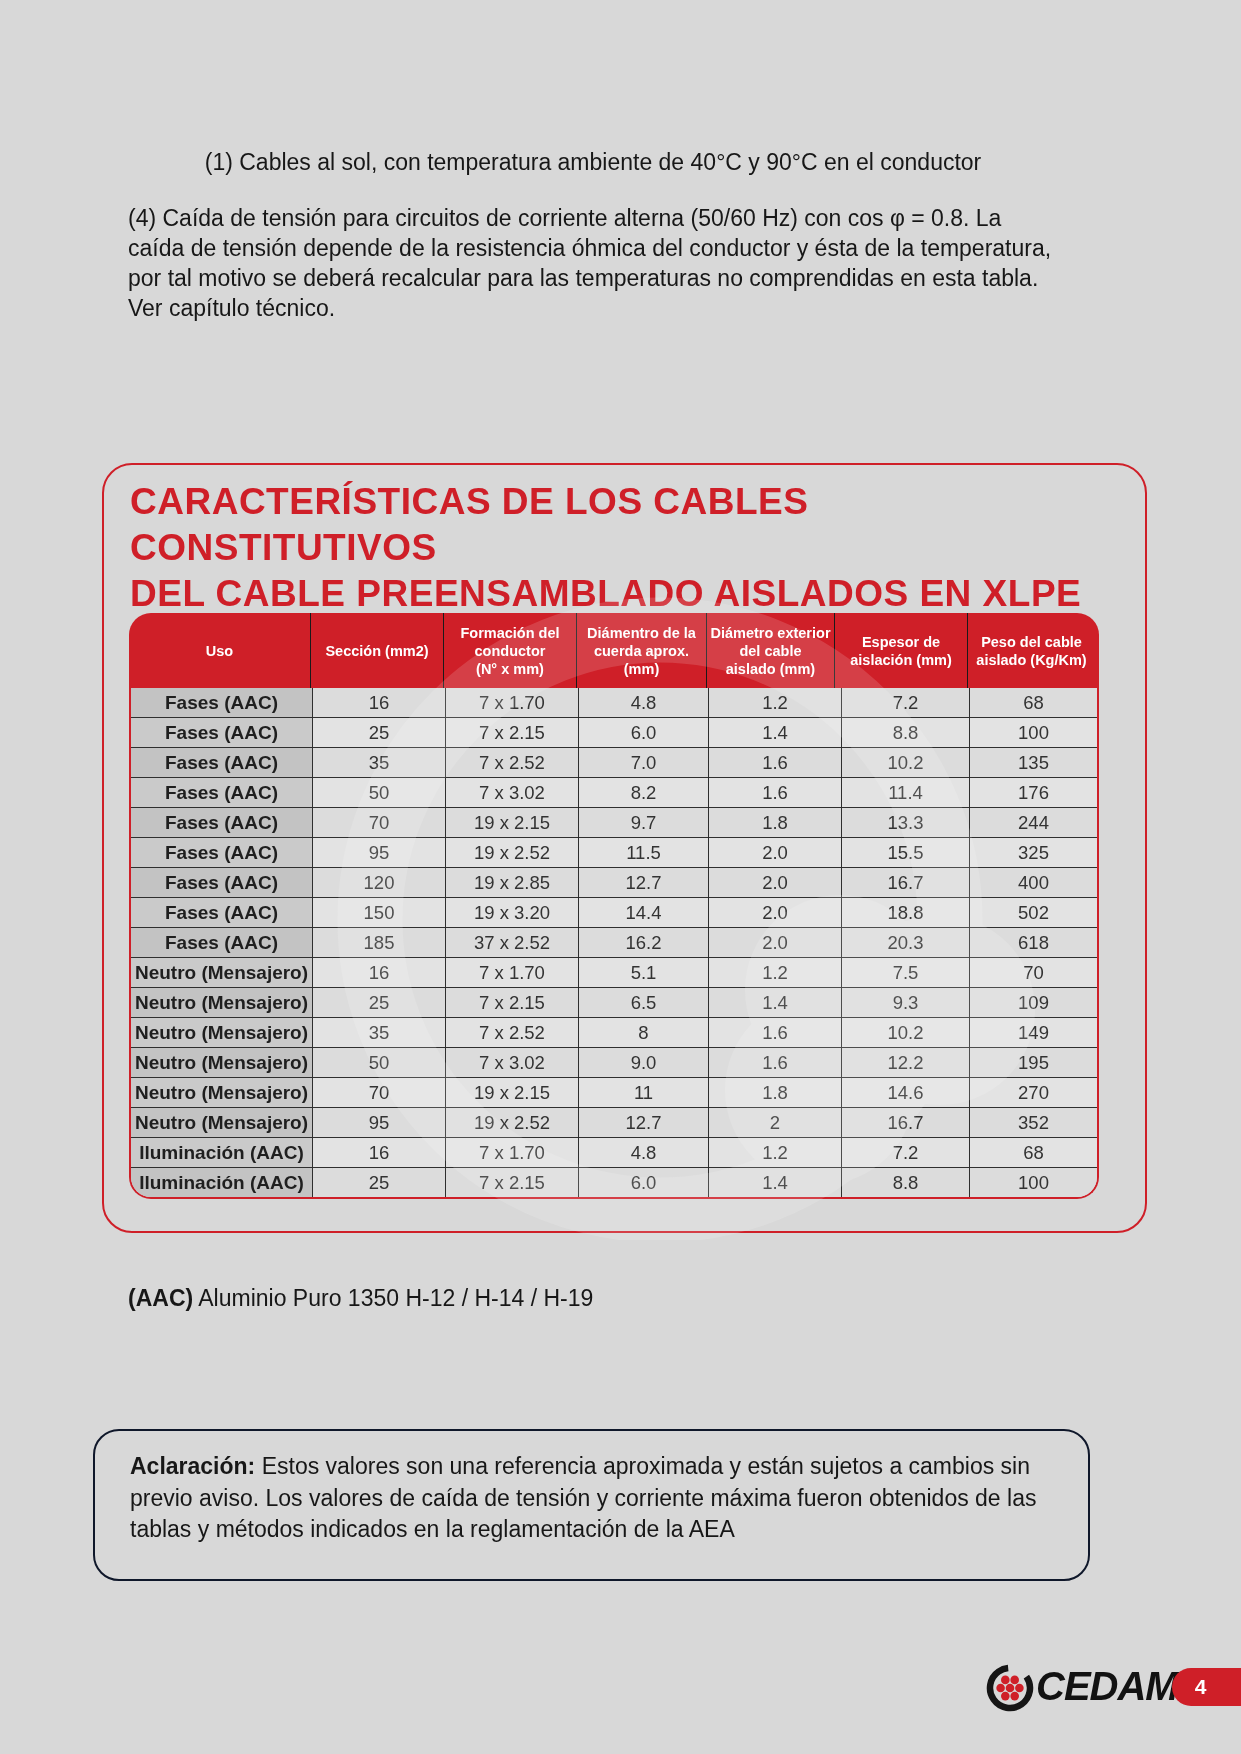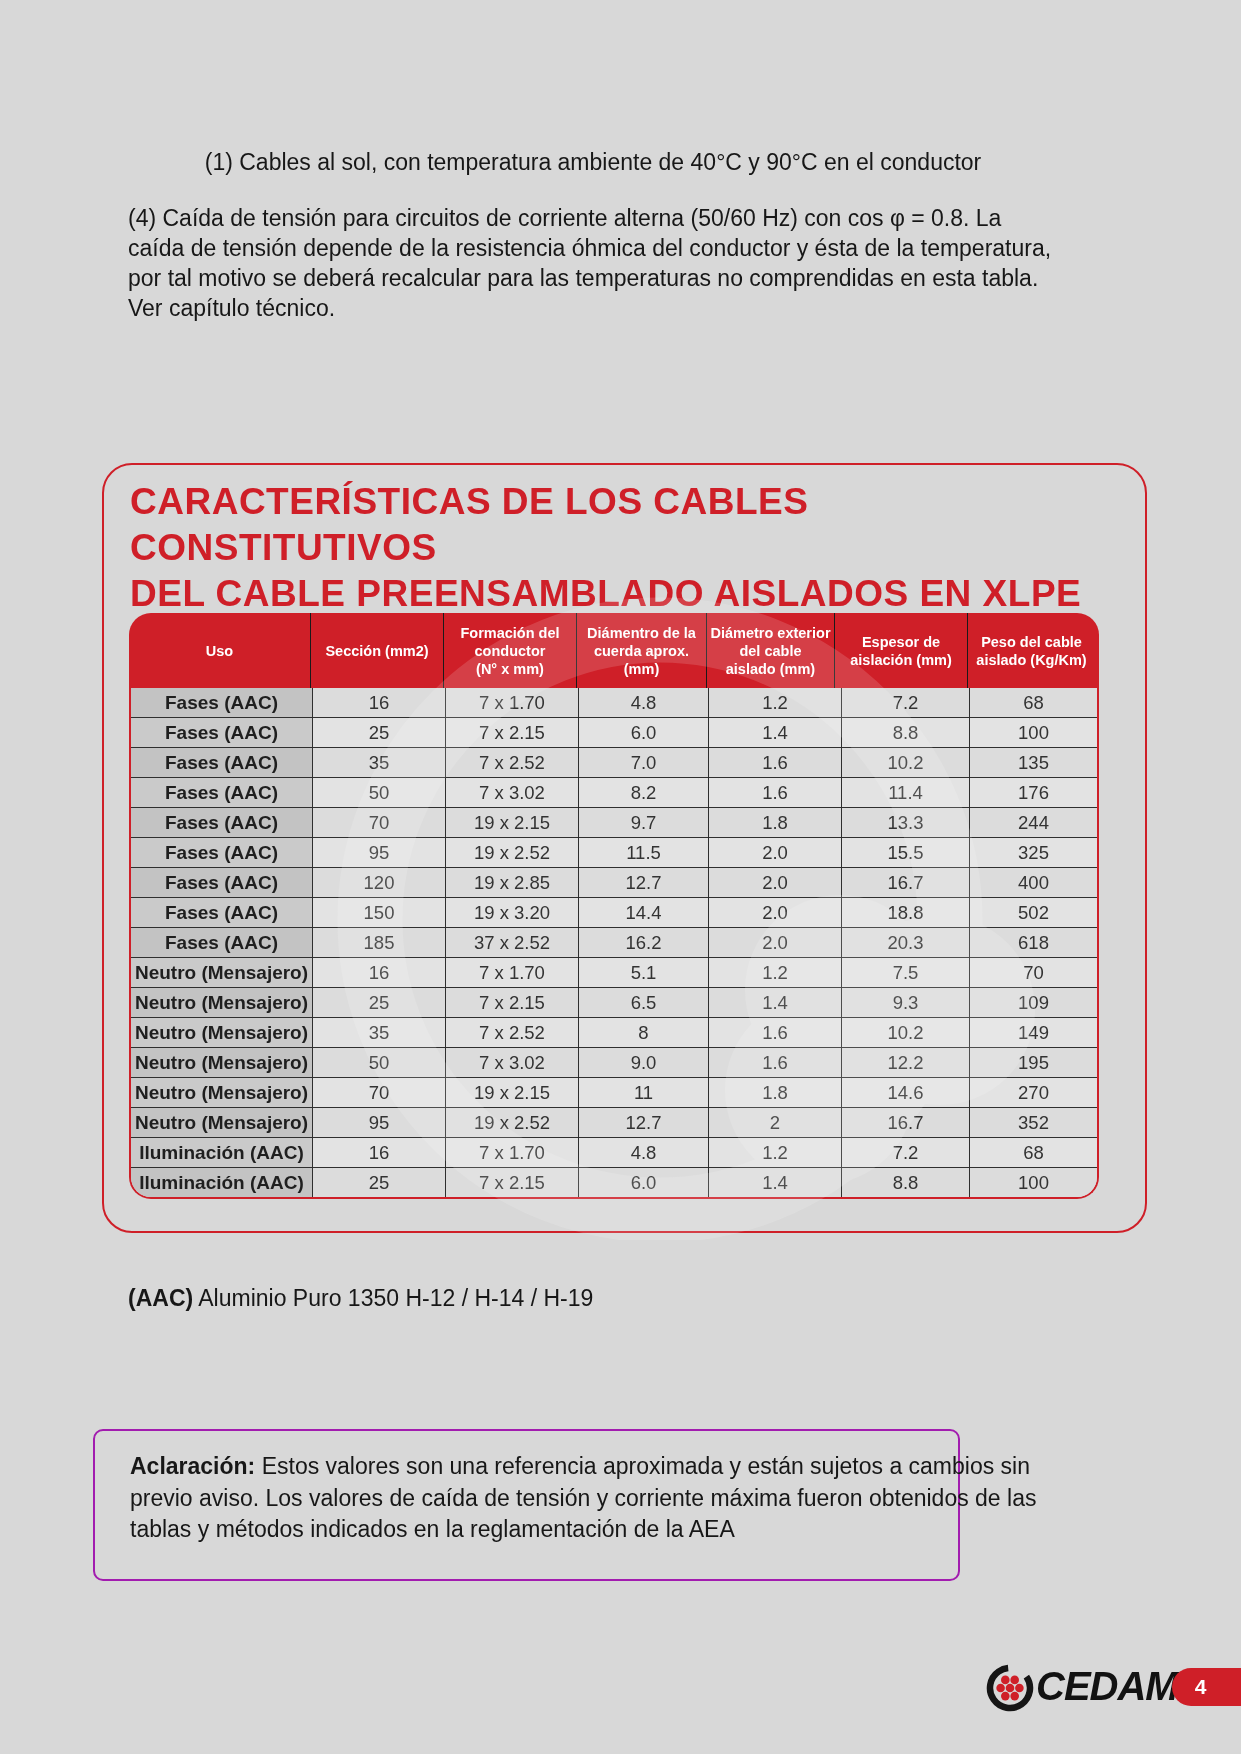--- a/index.html
+++ b/index.html
@@ -34,21 +34,21 @@
   .c0{width:181px;}.c1{width:133px;}.c2{width:133px;}.c3{width:130px;}.c4{width:133px;}.c5{width:128px;}.c6{width:128px;}
 
   
   .watermark{position:absolute;left:280px;top:590px;z-index:2;pointer-events:none;opacity:.14;}
 
   
   .footnotes{position:absolute;left:128px;top:1282px;font-size:23px;line-height:33px;color:#171717;}
   .fn-label{font-weight:bold;}
 
   
-  .disclaimer{position:absolute;left:93px;top:1429px;width:867px;height:152px;border:2px solid #a21caf;border-radius:10px;box-sizing:border-box;}
+  .disclaimer{position:absolute;left:93px;top:1429px;width:997px;height:152px;border:2px solid #0f172a;border-radius:26px;box-sizing:border-box;}
   .disclaimer-text{margin:20px 0 0 35px;width:915px;font-size:23px;line-height:31.5px;color:#171717;}
   .disc-label{font-weight:bold;}
 
   
   .footer-logo{position:absolute;left:986px;top:1664px;}
   .brand-text{position:absolute;left:1036px;top:1664px;font-size:40px;font-weight:bold;font-style:italic;letter-spacing:-1px;color:#121212;}
   .page-pill{position:absolute;left:1172px;top:1668px;width:69px;height:38px;background:#cf1f28;border-radius:19px 0 0 19px;display:flex;align-items:center;justify-content:center;padding-right:12px;box-sizing:border-box;}
   .page-pill span{color:#fff;font-weight:bold;font-size:21px;}
 </style>
 </head>

